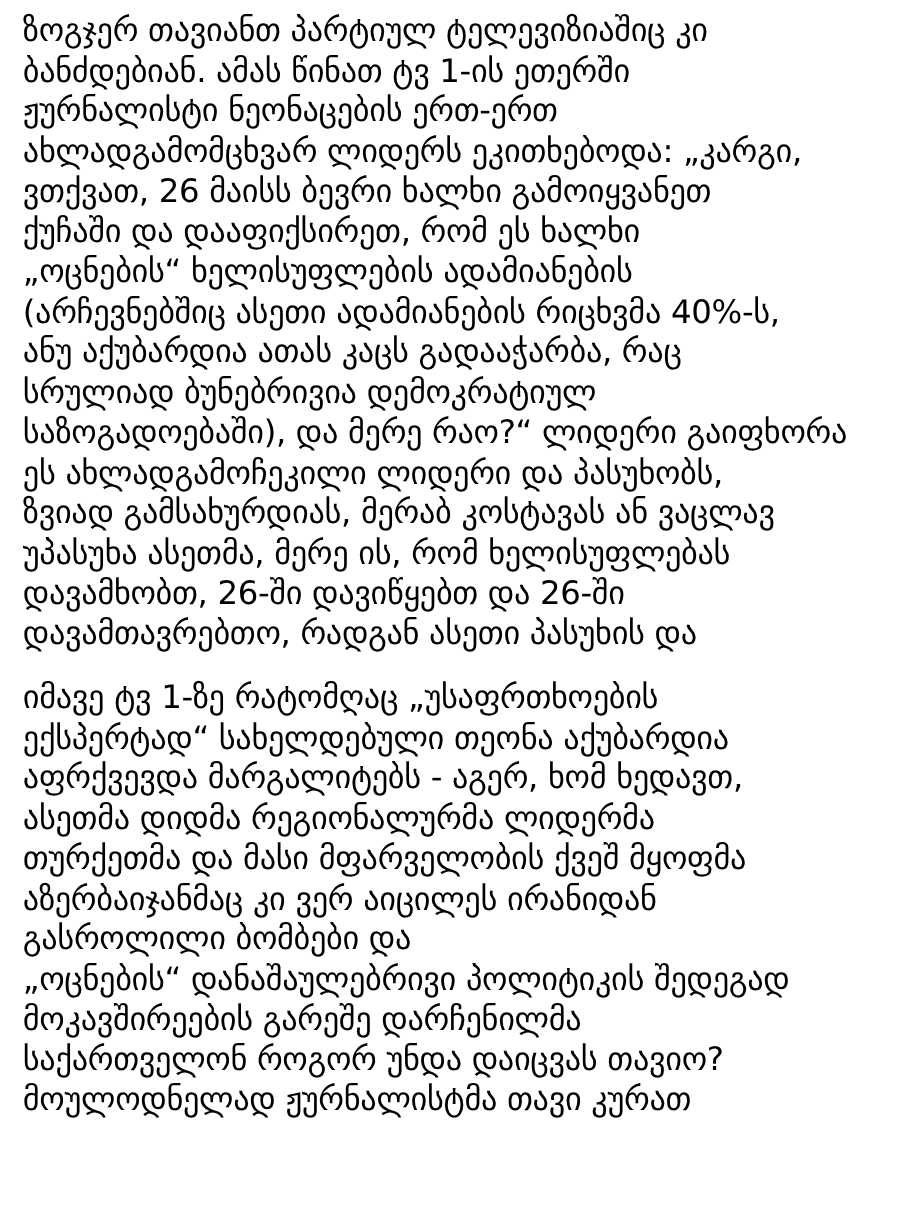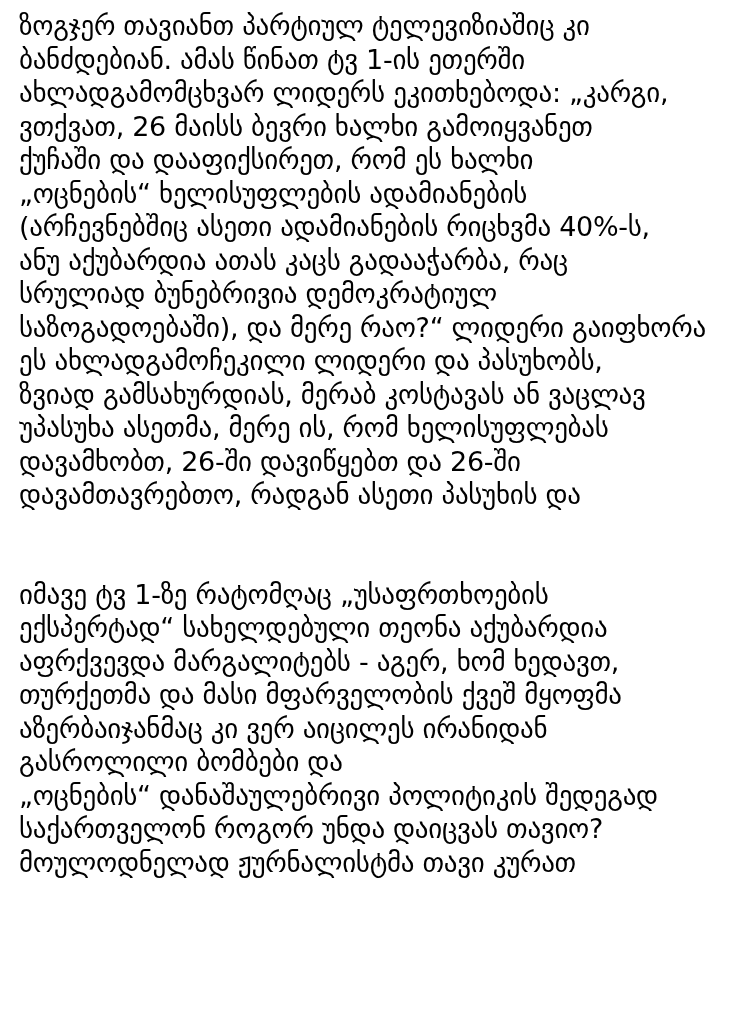--- a/index.html
+++ b/index.html
@@ -19,58 +19,61 @@
     overflow: hidden;
     box-sizing: border-box;
     padding: 9px 0 0 19px;
     background: #ffffff;
     border-radius: 17px;
   }
   .paragraph {
     margin: 0;
   }
   .paragraph + .paragraph {
-    margin-top: 66px;
+    margin-top: 20px;
   }
   .text-line {
     font-size: 27px;
     line-height: 33.5px;
     letter-spacing: -0.3px;
     color: #000000;
     white-space: pre;
     font-weight: 400;
   }
 </style>
 </head>
 <body>
 
 <div class="page">
   <div id="paragraphs-root">
       <div class="paragraph">
         <div class="text-line">ზოგჯერ თავიანთ პარტიულ ტელევიზიაშიც კი</div>
         <div class="text-line">ბანძდებიან. ამას წინათ ტვ 1-ის ეთერში</div>
+        <div class="text-line">ჟურნალისტი ნეონაცების ერთ-ერთ</div>
         <div class="text-line">ახლადგამომცხვარ ლიდერს ეკითხებოდა: „კარგი,</div>
         <div class="text-line">ვთქვათ, 26 მაისს ბევრი ხალხი გამოიყვანეთ</div>
         <div class="text-line">ქუჩაში და დააფიქსირეთ, რომ ეს ხალხი</div>
         <div class="text-line">„ოცნების“ ხელისუფლების ადამიანების</div>
         <div class="text-line">(არჩევნებშიც ასეთი ადამიანების რიცხვმა 40%-ს,</div>
         <div class="text-line">ანუ აქუბარდია ათას კაცს გადააჭარბა, რაც</div>
         <div class="text-line">სრულიად ბუნებრივია დემოკრატიულ</div>
         <div class="text-line">საზოგადოებაში), და მერე რაო?“ ლიდერი გაიფხორა</div>
         <div class="text-line">ეს ახლადგამოჩეკილი ლიდერი და პასუხობს,</div>
         <div class="text-line">ზვიად გამსახურდიას, მერაბ კოსტავას ან ვაცლავ</div>
         <div class="text-line">უპასუხა ასეთმა, მერე ის, რომ ხელისუფლებას</div>
         <div class="text-line">დავამხობთ, 26-ში დავიწყებთ და 26-ში</div>
         <div class="text-line">დავამთავრებთო, რადგან ასეთი პასუხის და</div>
       </div>
       <div class="paragraph">
         <div class="text-line">იმავე ტვ 1-ზე რატომღაც „უსაფრთხოების</div>
         <div class="text-line">ექსპერტად“ სახელდებული თეონა აქუბარდია</div>
         <div class="text-line">აფრქვევდა მარგალიტებს - აგერ, ხომ ხედავთ,</div>
+        <div class="text-line">ასეთმა დიდმა რეგიონალურმა ლიდერმა</div>
         <div class="text-line">თურქეთმა და მასი მფარველობის ქვეშ მყოფმა</div>
         <div class="text-line">აზერბაიჯანმაც კი ვერ აიცილეს ირანიდან</div>
         <div class="text-line">გასროლილი ბომბები და</div>
         <div class="text-line">„ოცნების“ დანაშაულებრივი პოლიტიკის შედეგად</div>
+        <div class="text-line">მოკავშირეების გარეშე დარჩენილმა</div>
         <div class="text-line">საქართველონ როგორ უნდა დაიცვას თავიო?</div>
         <div class="text-line">მოულოდნელად ჟურნალისტმა თავი კურათ</div>
       </div>
     </div>
 </div>
 
 </body></html>

